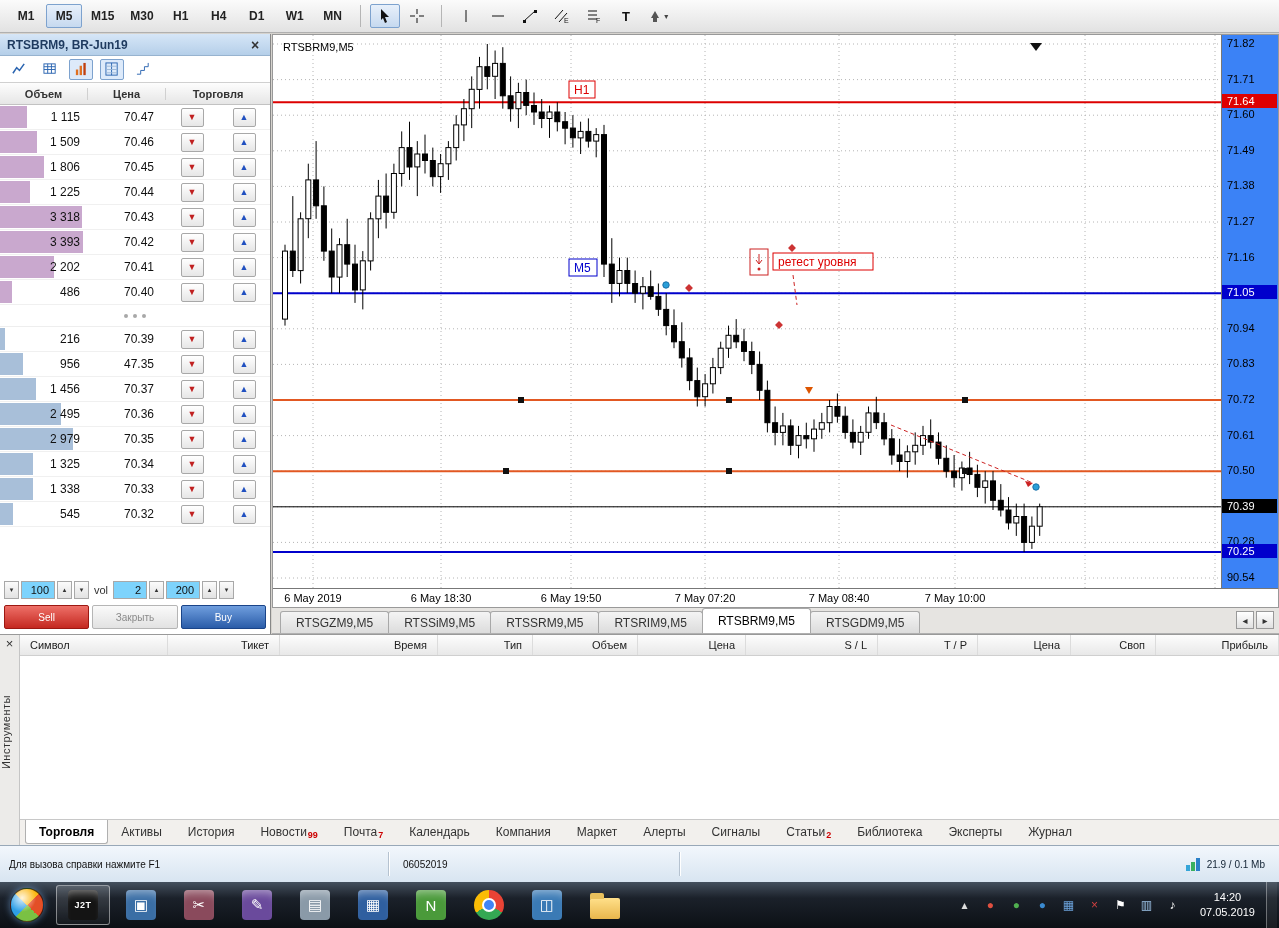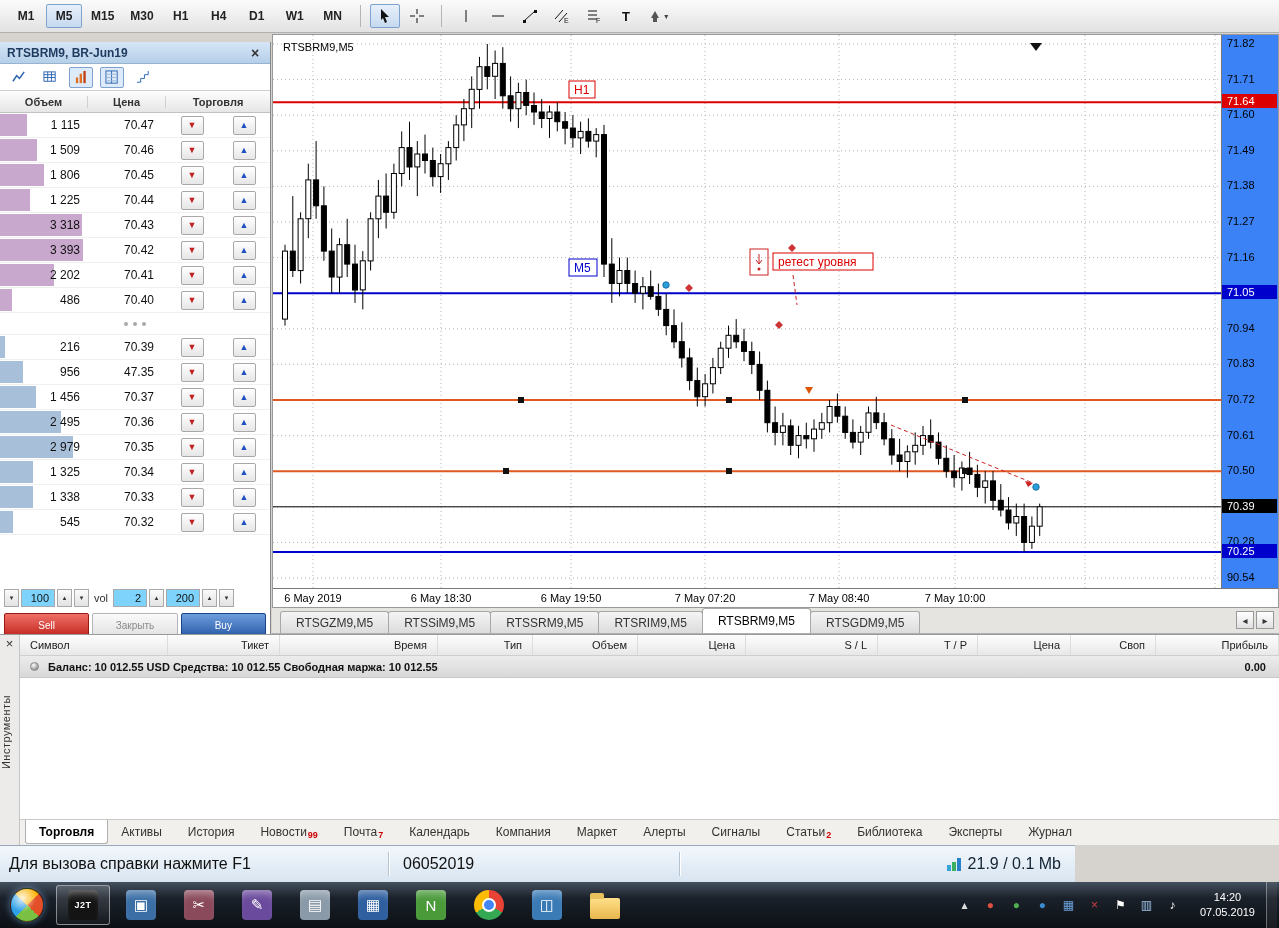--- a/index.html
+++ b/index.html
@@ -15,21 +15,21 @@
     font-size:12px; font-weight:bold; color:#222; border:1px solid transparent; border-radius:2px; }
   .tf-btn.active { background:linear-gradient(#e8f0fa,#c6d9ef); border:1px solid #7da2ce; }
   .vsep { width:1px; height:22px; background:#b5b5b5; margin:0 7px; }
   .tool-btn { width:30px; height:24px; display:flex; align-items:center; justify-content:center;
     border:1px solid transparent; border-radius:2px; gap:1px; }
   .tool-btn.active { background:linear-gradient(#e8f0fa,#c6d9ef); border:1px solid #7da2ce; }
   .tool-dd { font-size:8px; color:#444; }
 
   
   .dom-panel { position:absolute; left:0; top:34px; width:271px; height:600px; background:#fff;
-    border-right:1px solid #888; display:flex; flex-direction:column;margin-top:8px; }
+    border-right:1px solid #888; display:flex; flex-direction:column; }
   .dom-title { height:22px; flex:0 0 22px; background:linear-gradient(#d6e6f7,#b5cfe9); border-bottom:1px solid #97b3cf;
     display:flex; align-items:center; padding:0 7px; font-size:12px; font-weight:bold; color:#1e3a5f; }
   .dom-close { margin-left:auto; width:16px; text-align:center; color:#333; font-size:14px; cursor:default; }
   .dom-toolbar { height:27px; flex:0 0 27px; display:flex; align-items:center; gap:7px; padding:0 7px; border-bottom:1px solid #d0d0d0; }
   .dom-tool { width:24px; height:21px; display:flex; align-items:center; justify-content:center; border:1px solid transparent; border-radius:2px; }
   .dom-tool.active { border:1px solid #7da2ce; background:#ddeafa; }
   .dom-header { height:22px; flex:0 0 22px; display:flex; font-size:11px; font-weight:bold; color:#333;
     background:linear-gradient(#fdfdfd,#e6e6e6); border-bottom:1px solid #c2c2c2; align-items:center; text-align:center; }
   .h-vol { width:88px; border-right:1px solid #d0d0d0; }
   .h-price { width:78px; border-right:1px solid #d0d0d0; }
@@ -95,23 +95,23 @@
   .ball { width:9px; height:9px; border-radius:50%; border:1px solid #8a8a8a;
     background:radial-gradient(circle at 35% 30%, #fff, #9a9a9a 70%); flex:0 0 9px; }
   .tb-profit { margin-left:auto; padding-right:3px; }
   .tb-tabs { position:absolute; left:20px; bottom:0; right:0; height:26px; display:flex; align-items:flex-start;
     background:#f2f0ed; border-top:1px solid #c8c8c8; padding-left:5px; }
   .tbtab { padding:0 13px; height:24px; display:flex; align-items:center; font-size:12px; color:#333; gap:1px; }
   .tbtab.active { background:#fff; border:1px solid #b0b0b0; border-top:none; font-weight:bold; color:#000; border-radius:0 0 3px 3px; }
   .tbtab .badge { color:#cc0000; font-size:9px; font-weight:bold; align-self:flex-end; margin-bottom:4px; }
 
   
-  .statusbar { position:absolute; left:0; top:845px; width:1075px; height:37px;
+  .statusbar { position:absolute; left:0; top:845px; width:1279px; height:37px;
     background:linear-gradient(#f2f7fc,#d8e5f1); border-top:1px solid #98a8b8;
-    display:flex; align-items:center; font-size:16px; color:#111; }
+    display:flex; align-items:center; font-size:10px; color:#111; }
   .sb-help { padding-left:9px; width:388px; }
   .sb-sep { width:1px; height:24px; background:#b5c2d0; box-shadow:1px 0 0 #fff; }
   .sb-date { width:290px; padding-left:14px; }
   .sb-fill { flex:1; }
   .sb-traffic { display:flex; align-items:center; padding-right:14px; color:#123; }
   .traffic-icon { display:inline-flex; align-items:flex-end; gap:1px; margin-right:7px; }
   .traffic-icon i { display:block; width:4px; }
   .traffic-icon i:nth-child(1){ height:6px; background:#35a5d8; }
   .traffic-icon i:nth-child(2){ height:9px; background:#3ab060; }
   .traffic-icon i:nth-child(3){ height:13px; background:#2a80c8; }
@@ -835,25 +835,20 @@
       <div style="width: 158px;">Время</div>
       <div style="width: 95px;">Тип</div>
       <div style="width: 105px;">Объем</div>
       <div style="width: 108px;">Цена</div>
       <div style="width: 132px;">S / L</div>
       <div style="width: 100px;">T / P</div>
       <div style="width: 93px;">Цена</div>
       <div style="width: 85px;">Своп</div>
       <div style="width: 123px;">Прибыль</div>
     </div>
-  <div class="tb-balance">
-    <span class="ball"></span>
-    <span>Баланс: 10 012.55 USD  Средства: 10 012.55  Свободная маржа: 10 012.55</span>
-    <span class="tb-profit">0.00</span>
-  </div>
   <div class="tb-tabs" id="tbTabs">
       <div class="tbtab active">
         <span>Торговля</span>
       </div>
       <div class="tbtab">
         <span>Активы</span>
       </div>
       <div class="tbtab">
         <span>История</span>
       </div>

